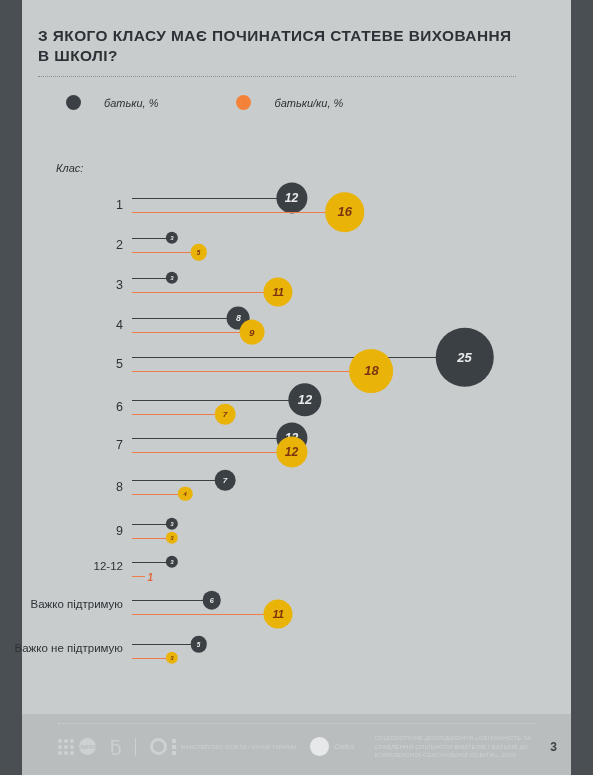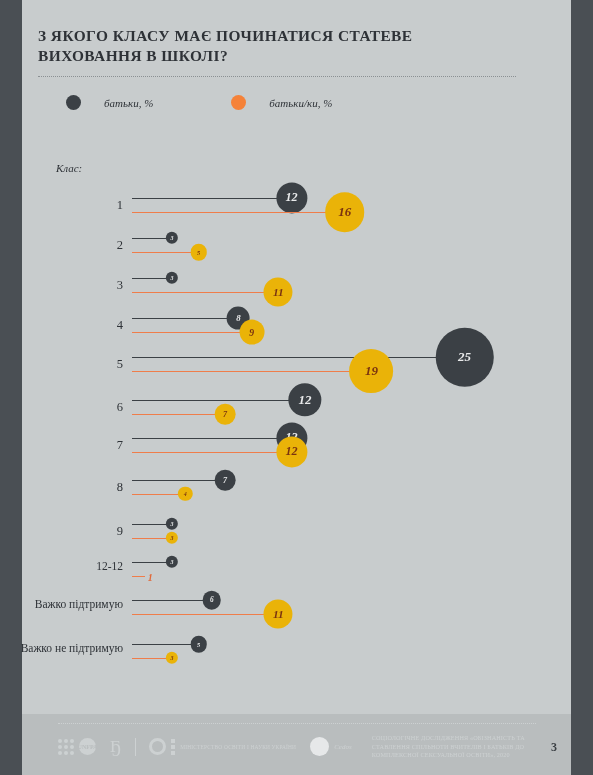--- a/index.html
+++ b/index.html
@@ -11,21 +11,20 @@
     overflow: hidden;
     background: #4a4f54;
     font-family: "Liberation Sans", sans-serif;
   }
 
   #slide {
     position: relative;
     width: 593px;
     height: 737px;
     background: #4a4f54;
-    font-family: Liberation Serif, serif;
   }
 
   
   #page {
     position: absolute;
     left: 22px;
     top: 0;
     width: 549px;
     height: 775px;
     background: #c8cccd;
@@ -248,21 +247,21 @@
           <div class="stem parents" style="left: 110px; top: 0px; width: 106.4px;"></div>
           <div class="bubble parents" style="left: 216.4px; top: 0px; width: 22.8px; height: 22.8px; font-size: 8.892px;">8</div>
           <div class="stem teachers" style="left: 110px; top: 14px; width: 119.7px;"></div>
           <div class="bubble teachers" style="left: 229.7px; top: 14px; width: 24.9px; height: 24.9px; font-size: 9.711px;">9</div>
         </div>
         <div class="row" style="top: 207px;">
           <div class="row-label" style="left: -12px; right: auto; top: 1px;">5</div>
           <div class="stem parents" style="left: 110px; top: 0px; width: 332.5px;"></div>
           <div class="bubble parents" style="left: 442.5px; top: 0px; width: 58.5px; height: 58.5px; font-size: 13px;">25</div>
           <div class="stem teachers" style="left: 110px; top: 14px; width: 239.4px;"></div>
-          <div class="bubble teachers" style="left: 349.4px; top: 14px; width: 43.8px; height: 43.8px; font-size: 13px;">19</div>
+          <div class="bubble teachers" style="left: 349.4px; top: 14px; width: 43.8px; height: 43.8px; font-size: 13px;">18</div>
         </div>
         <div class="row" style="top: 250px;">
           <div class="row-label" style="left: -12px; right: auto; top: 1px;">6</div>
           <div class="stem parents" style="left: 110px; top: 0px; width: 172.9px;"></div>
           <div class="bubble parents" style="left: 282.9px; top: 0px; width: 33.3px; height: 33.3px; font-size: 12.987px;">12</div>
           <div class="stem teachers" style="left: 110px; top: 14px; width: 93.1px;"></div>
           <div class="bubble teachers" style="left: 203.1px; top: 14px; width: 20.7px; height: 20.7px; font-size: 8.073px;">7</div>
         </div>
         <div class="row" style="top: 288px;">
           <div class="row-label" style="left: -12px; right: auto; top: 1px;">7</div>

